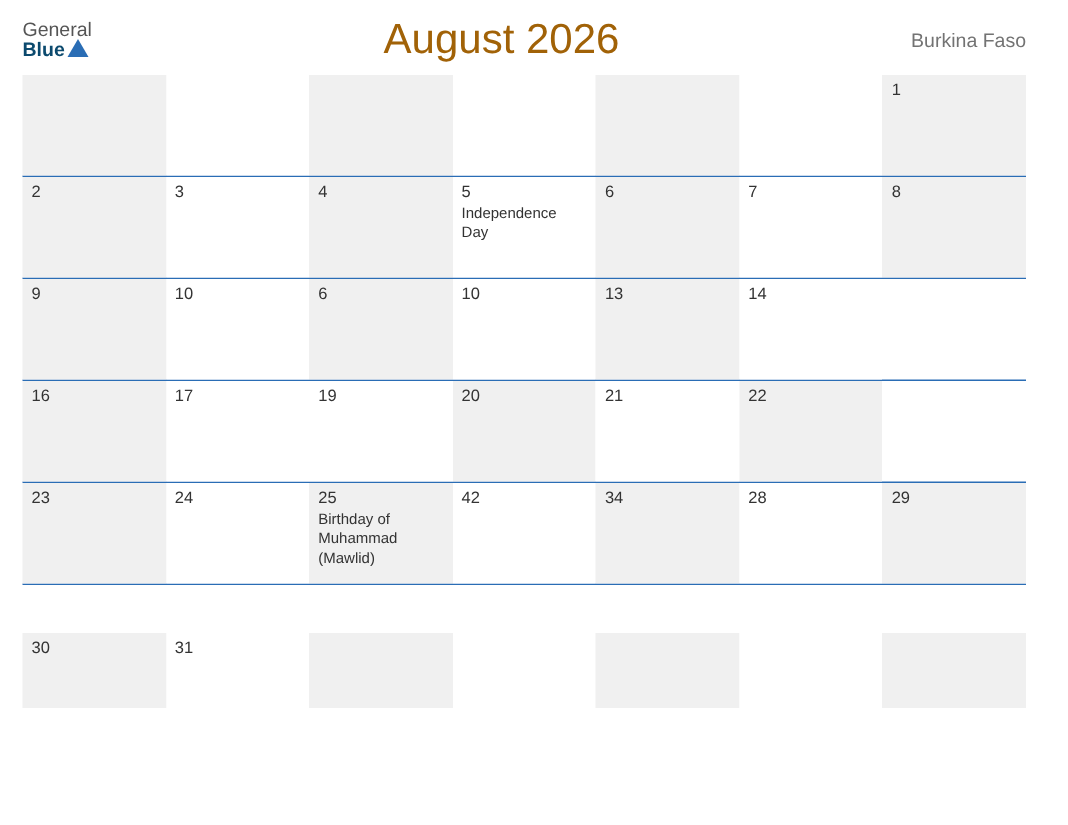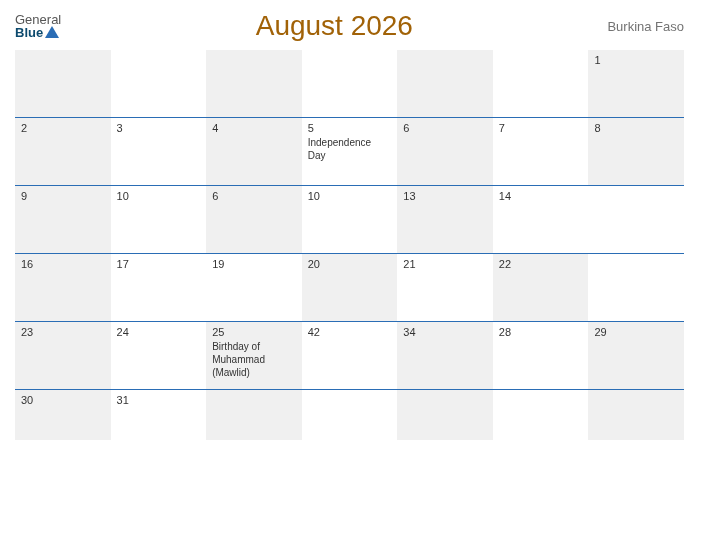--- a/index.html
+++ b/index.html
@@ -77,20 +77,21 @@
     }
     .week-row {
       display: grid;
       grid-template-columns: repeat(7, 1fr);
       border-bottom: 1.5px solid #2a6db5;
       min-height: 68px;
     }
     .week-row:last-child {
       border-bottom: none;
       min-height: 50px;
+      margin-top: 32px;
     }
     .day-cell {
       padding: 4px 6px;
       border-right: none;
       background: #fff;
       font-size: 11px;
       vertical-align: top;
       position: relative;
     }
     .day-number {

